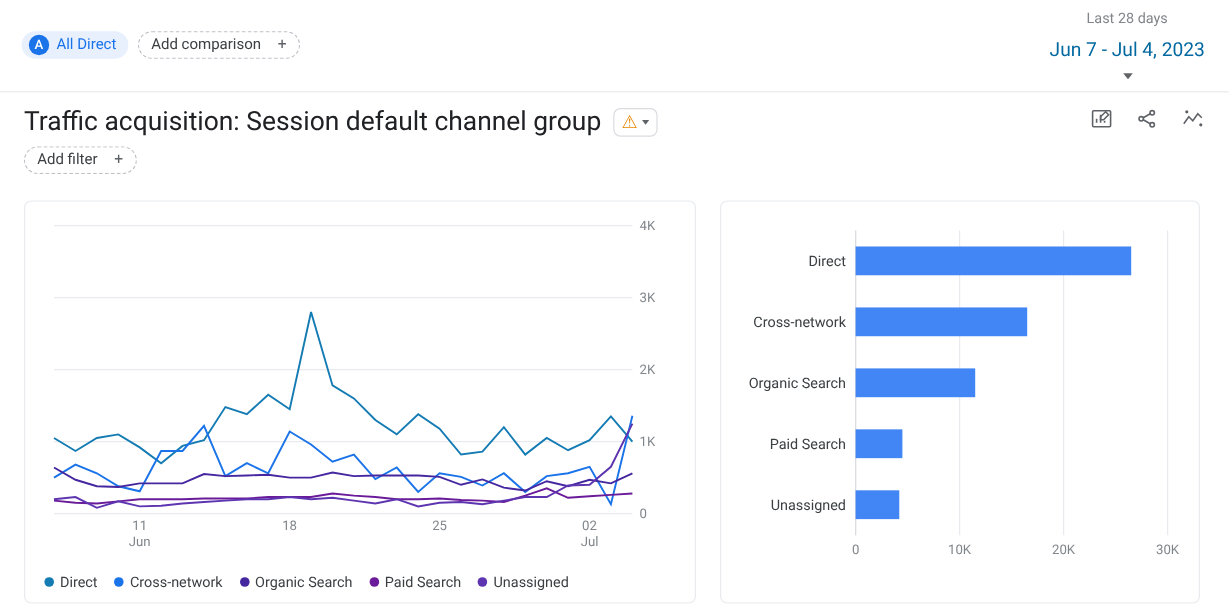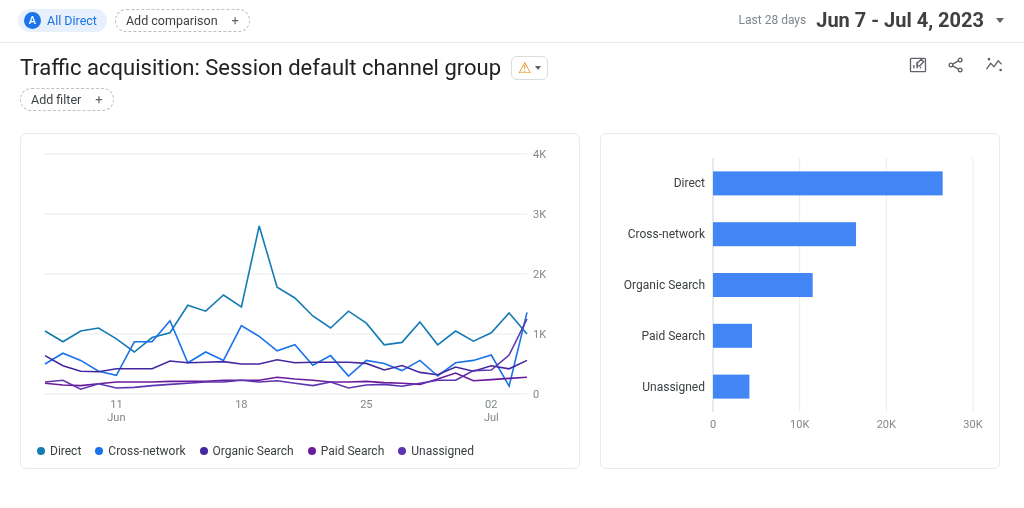--- a/index.html
+++ b/index.html
@@ -34,23 +34,23 @@
     width: 17px; height: 17px; border-radius: 50%;
     background: #1a73e8; color: #fff; font-size: 11px; font-weight: 500;
   }
   .chip {
     display: inline-flex; align-items: center; gap: 14px;
     border: 1px dashed #bdc1c6; border-radius: 14px;
     padding: 3px 10px; font-size: 12.5px; color: #3c4043; cursor: pointer;
     background: #fff;
   }
   .plus { font-size: 13px; color: #5f6368; }
-  .topbar-right { display: flex; align-items: center; gap: 10px; color: #5f6368; }
+  .topbar-right { display: flex; align-items: center; gap: 10px; color: #5f6368; flex-direction: column; }
   .date-label { font-size: 12px; color: #80868b; }
-  .date-range { font-size: 20px; font-weight: 700; color: #404040; }
+  .date-range { font-size: 16px; font-weight: 400; color: #0369a1; }
   .caret { width: 0; height: 0; border-left: 4px solid transparent; border-right: 4px solid transparent; border-top: 5px solid #5f6368; display: inline-block; margin-left: 2px; }
 
   .header {
     padding: 12px 20px 0 20px;
     display: flex; align-items: flex-start; justify-content: space-between;
   }
   .title-row { display: flex; align-items: center; gap: 10px; }
   h1 { font-size: 22px; font-weight: 400; color: #202124; }
   .warn-chip {
     display: inline-flex; align-items: center; gap: 4px;

